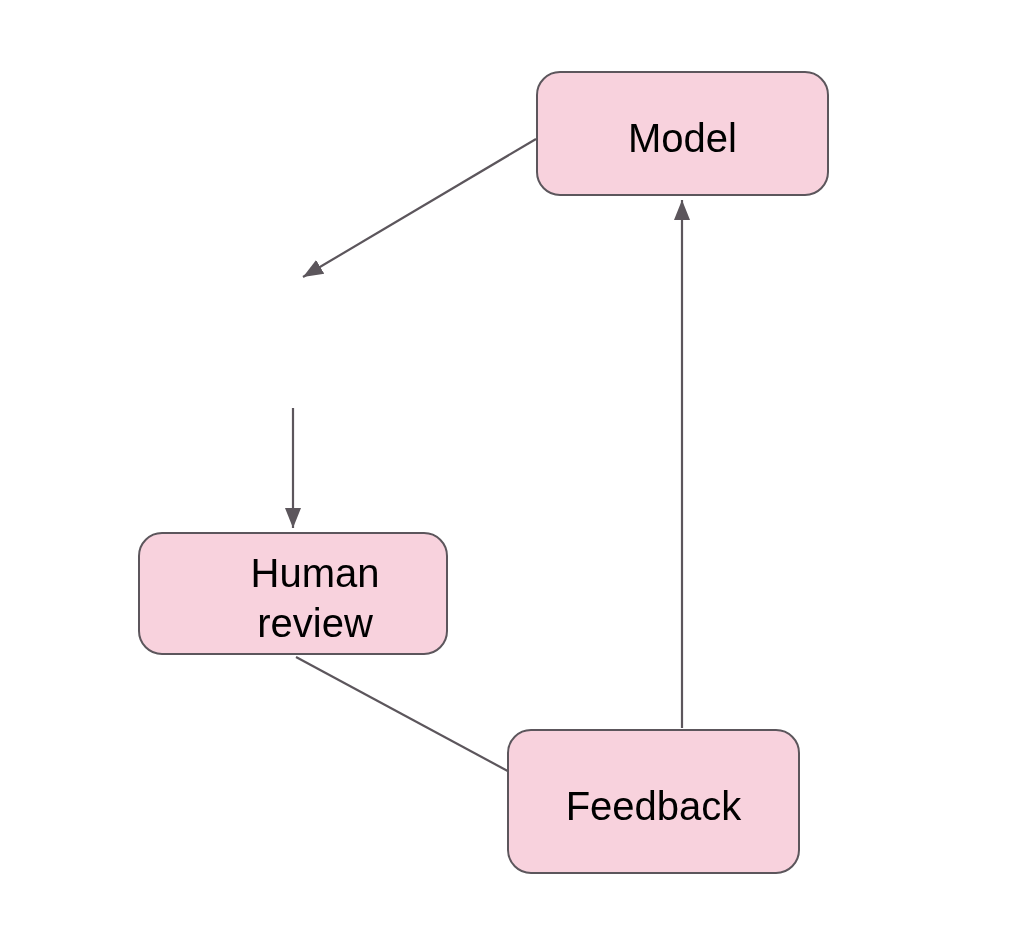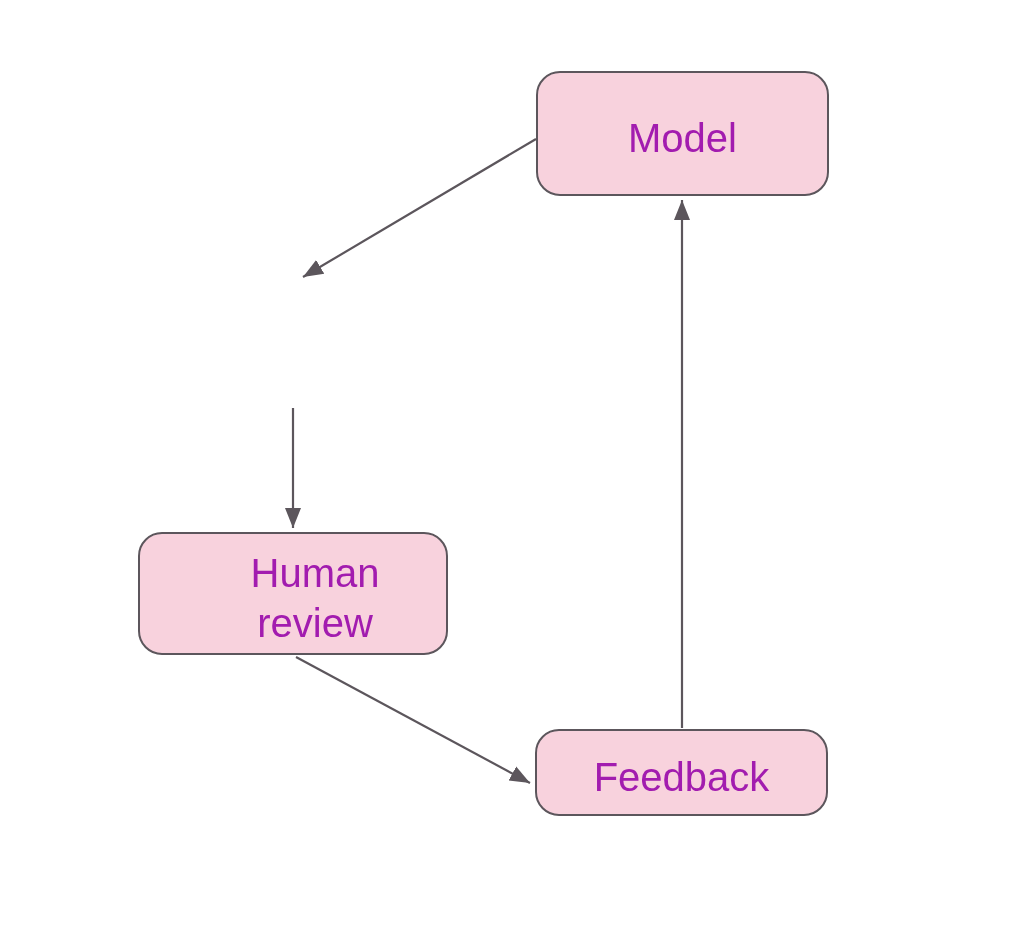--- a/index.html
+++ b/index.html
@@ -28,30 +28,30 @@
     background: #f8d2dd;
     border: 2px solid #5c565c;
     border-radius: 24px;
     display: flex;
     align-items: center;
     justify-content: center;
   }
   .node-label {
     font-size: 40px;
     line-height: 1.25;
-    color: #a21caf;
+    color: #000000;
     text-align: center;
     white-space: pre-line;
     letter-spacing: 0px;
     margin-top: 8px;
   }
   .node-model       { left: 536px; top: 71px;  width: 293px; height: 125px; }
   .node-suggestions { left: 137px; top: 282px; width: 312px; height: 125px; }
   .node-human-review{ left: 138px; top: 532px; width: 310px; height: 123px; padding-left: 44px; }
-  .node-feedback    { left: 535px; top: 729px; width: 293px; height: 87px; }
+  .node-feedback    { left: 507px; top: 729px; width: 293px; height: 145px; }
   .edge {
     stroke: #5c565c;
     stroke-width: 2.2;
     fill: none;
   }
 </style>
 </head>
 <body>
 
 <div class="canvas">

